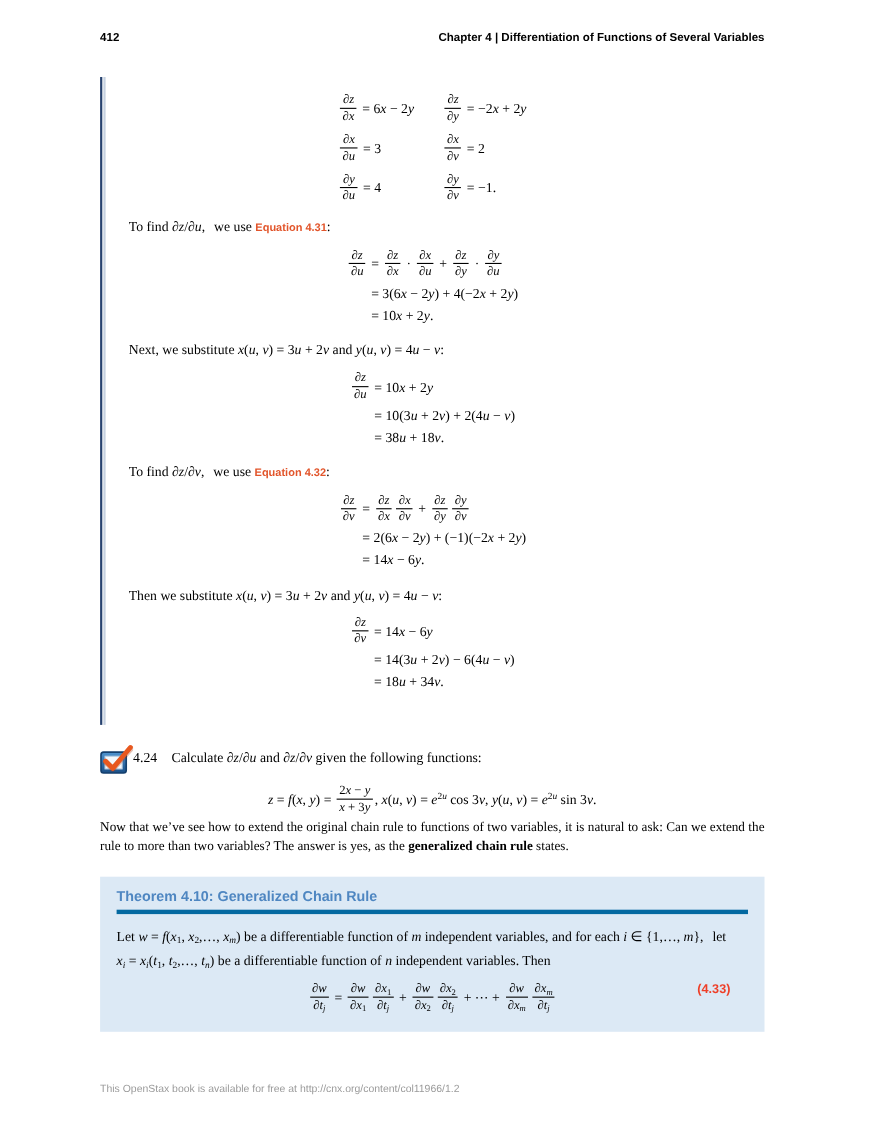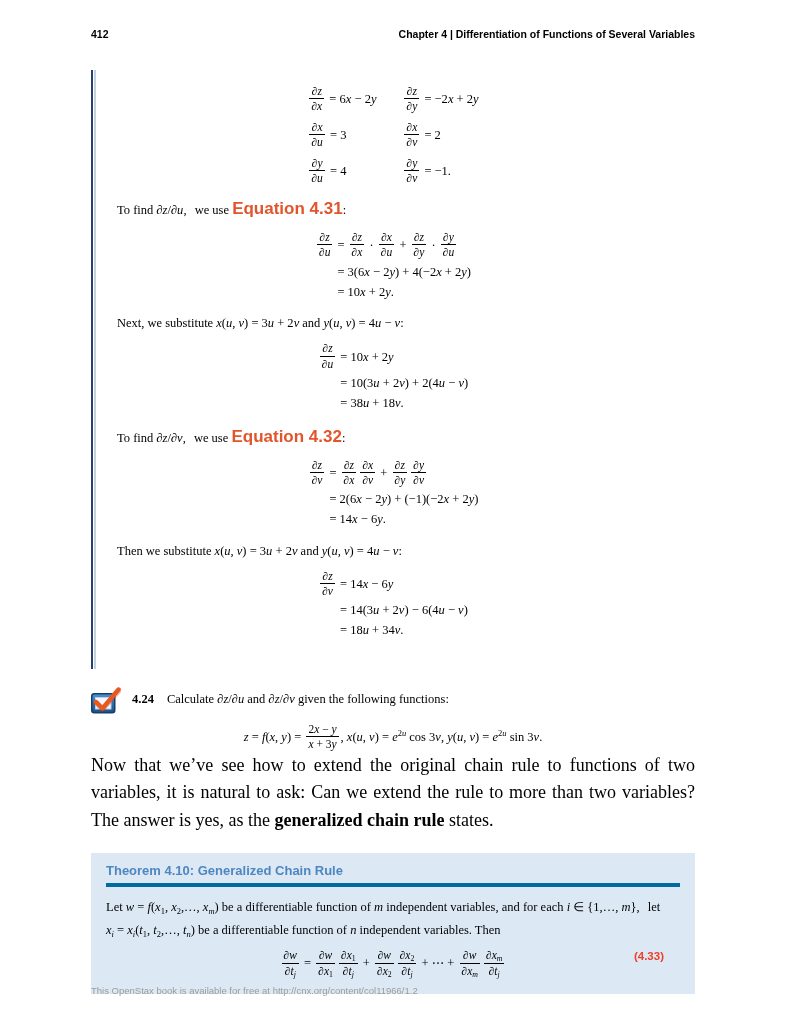--- a/index.html
+++ b/index.html
@@ -34,32 +34,32 @@
   .frac .fden{display:block;padding:1px 2px 0;}
   sub,sup{line-height:0;font-size:0.68em;}
   sub{vertical-align:-0.3em;}
   sup{vertical-align:0.55em;text-align:right;}
   
   .body{font-size:12.5px;margin:14px 0 10px 0;}
   .imath i, .eqline i, .eqtable i, .pgrid i{font-style:italic;}
   .mr{margin-right:5px;}
   .ml{margin-left:5px;}
   .eqlink{color:#e2552b;font-family:"Liberation Sans",sans-serif;font-weight:bold;
-          font-size:17px;text-decoration:none;cursor:pointer;}
+          font-size:10px;text-decoration:none;cursor:pointer;}
   
   .checkpoint{margin:20px 0 0 0;}
   .cp-row{display:flex;align-items:flex-start;font-size:12.5px;}
   .cp-icon{flex:0 0 auto;margin-top:-2px;}
-  .cp-number{font-weight:bold;margin-left:11px;margin-top:3px;}
+  .cp-number{font-weight:normal;margin-top:3px;}
   .cp-text{margin-left:13px;margin-top:3px;}
   .cp-eq{margin:10px 0 0 0;}
   
   .section-heading{font-family:"Liberation Sans",sans-serif;color:#4a7ebb;
                    font-size:18.5px;font-weight:bold;margin:26px 0 9px 0;}
-  .intro{font-size:18px;line-height:1.55;text-align:justify;margin:0;}
+  .intro{font-size:12px;line-height:1.55;text-align:justify;margin:0;}
   
   .theorem{background:#dce9f5;margin-top:18px;padding:10px 15px 16px 15px;position:relative;}
   .thm-title{font-family:Liberation Sans, sans-serif;font-weight:bold;color:#4e86c1;
              font-size:13px;padding-bottom:5px;border-bottom:4px solid #0369a1;margin-bottom:9px;}
   .thm-body{font-size:12.5px;line-height:1.8;margin:0;}
   .thm-eq{position:relative;text-align:center;margin-top:9px;}
   .eqnum{position:absolute;right:16px;top:0;color:#ee3f28;
          font-family:"Liberation Sans",sans-serif;font-weight:bold;font-size:11.5px;}
   
   .pg-footer{position:absolute;left:91px;bottom:28px;

